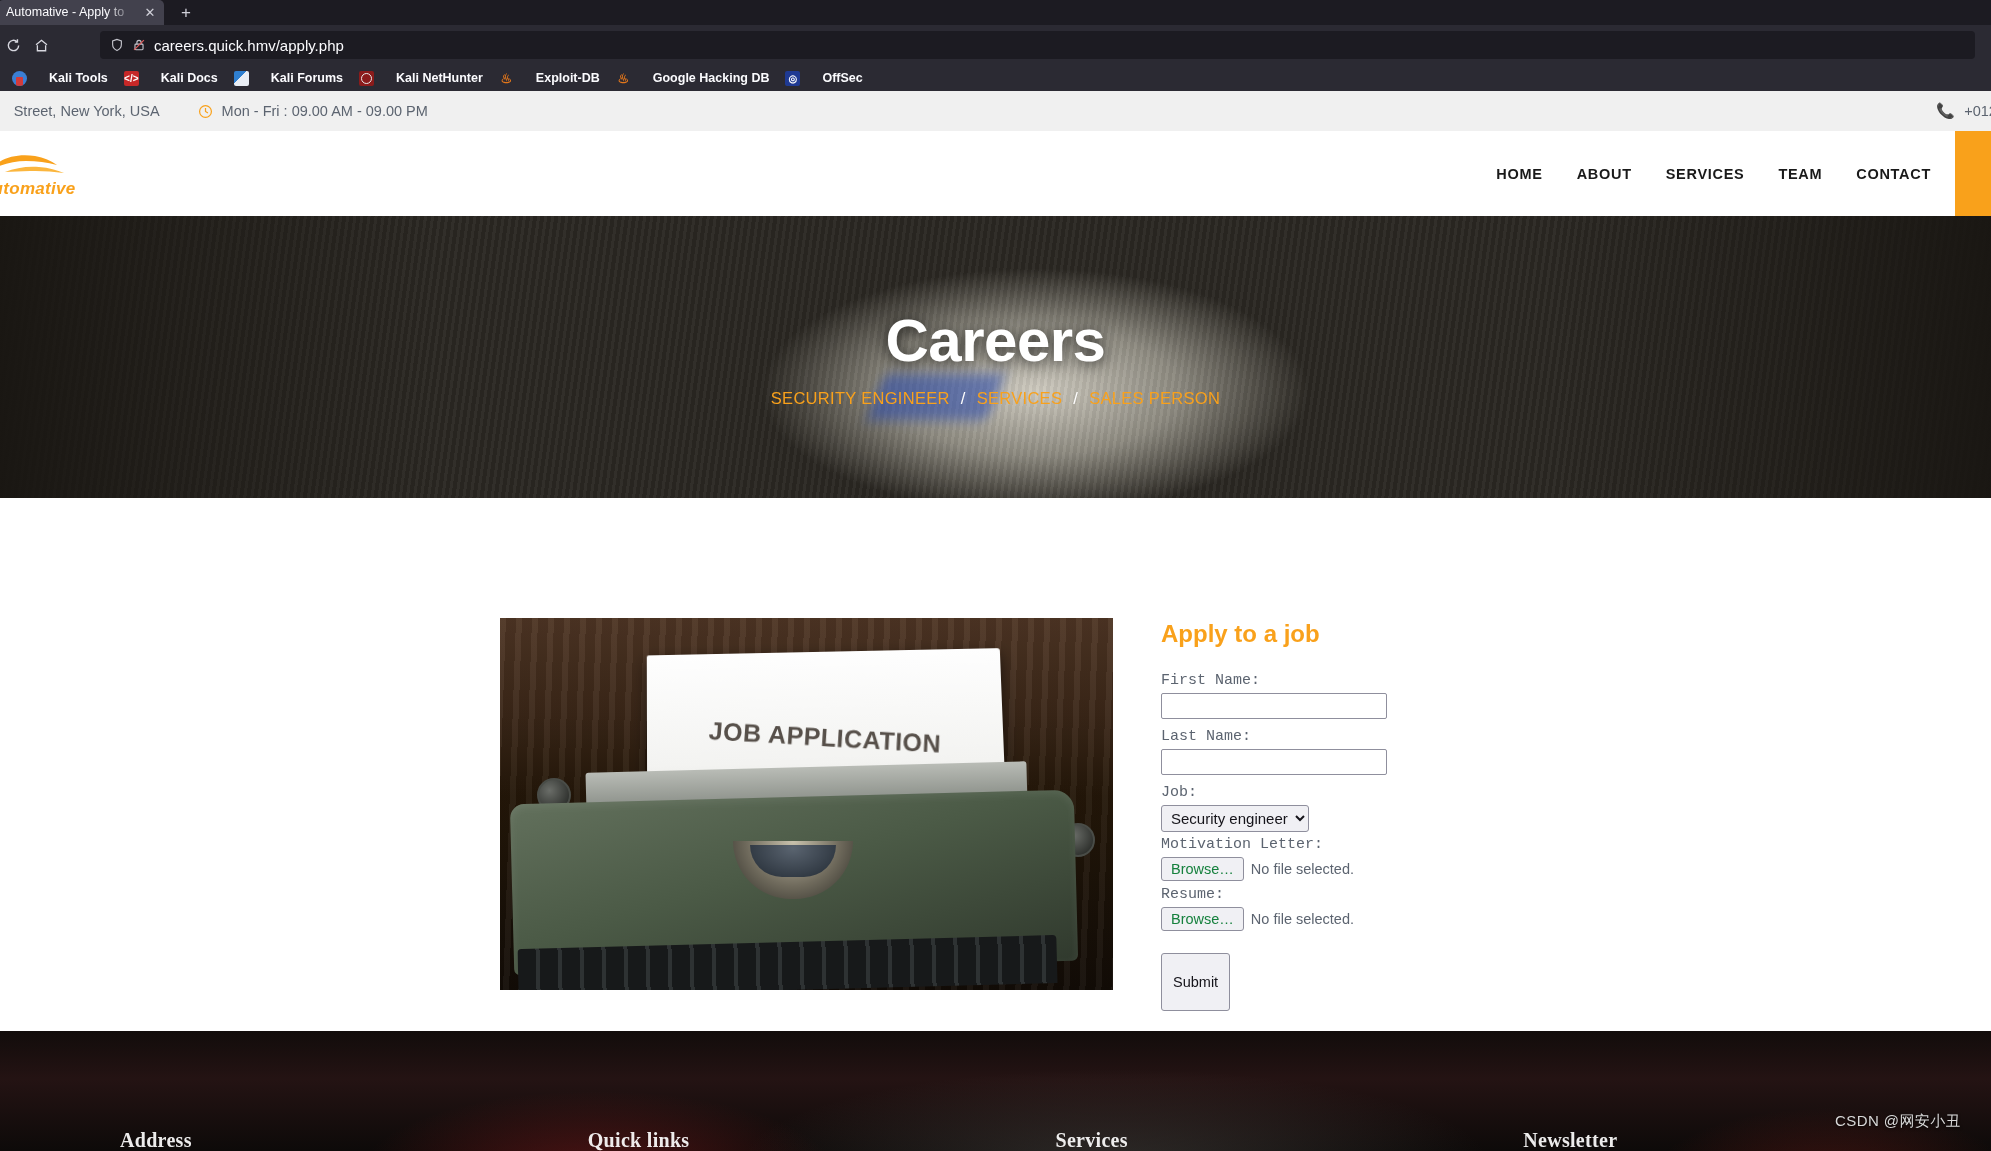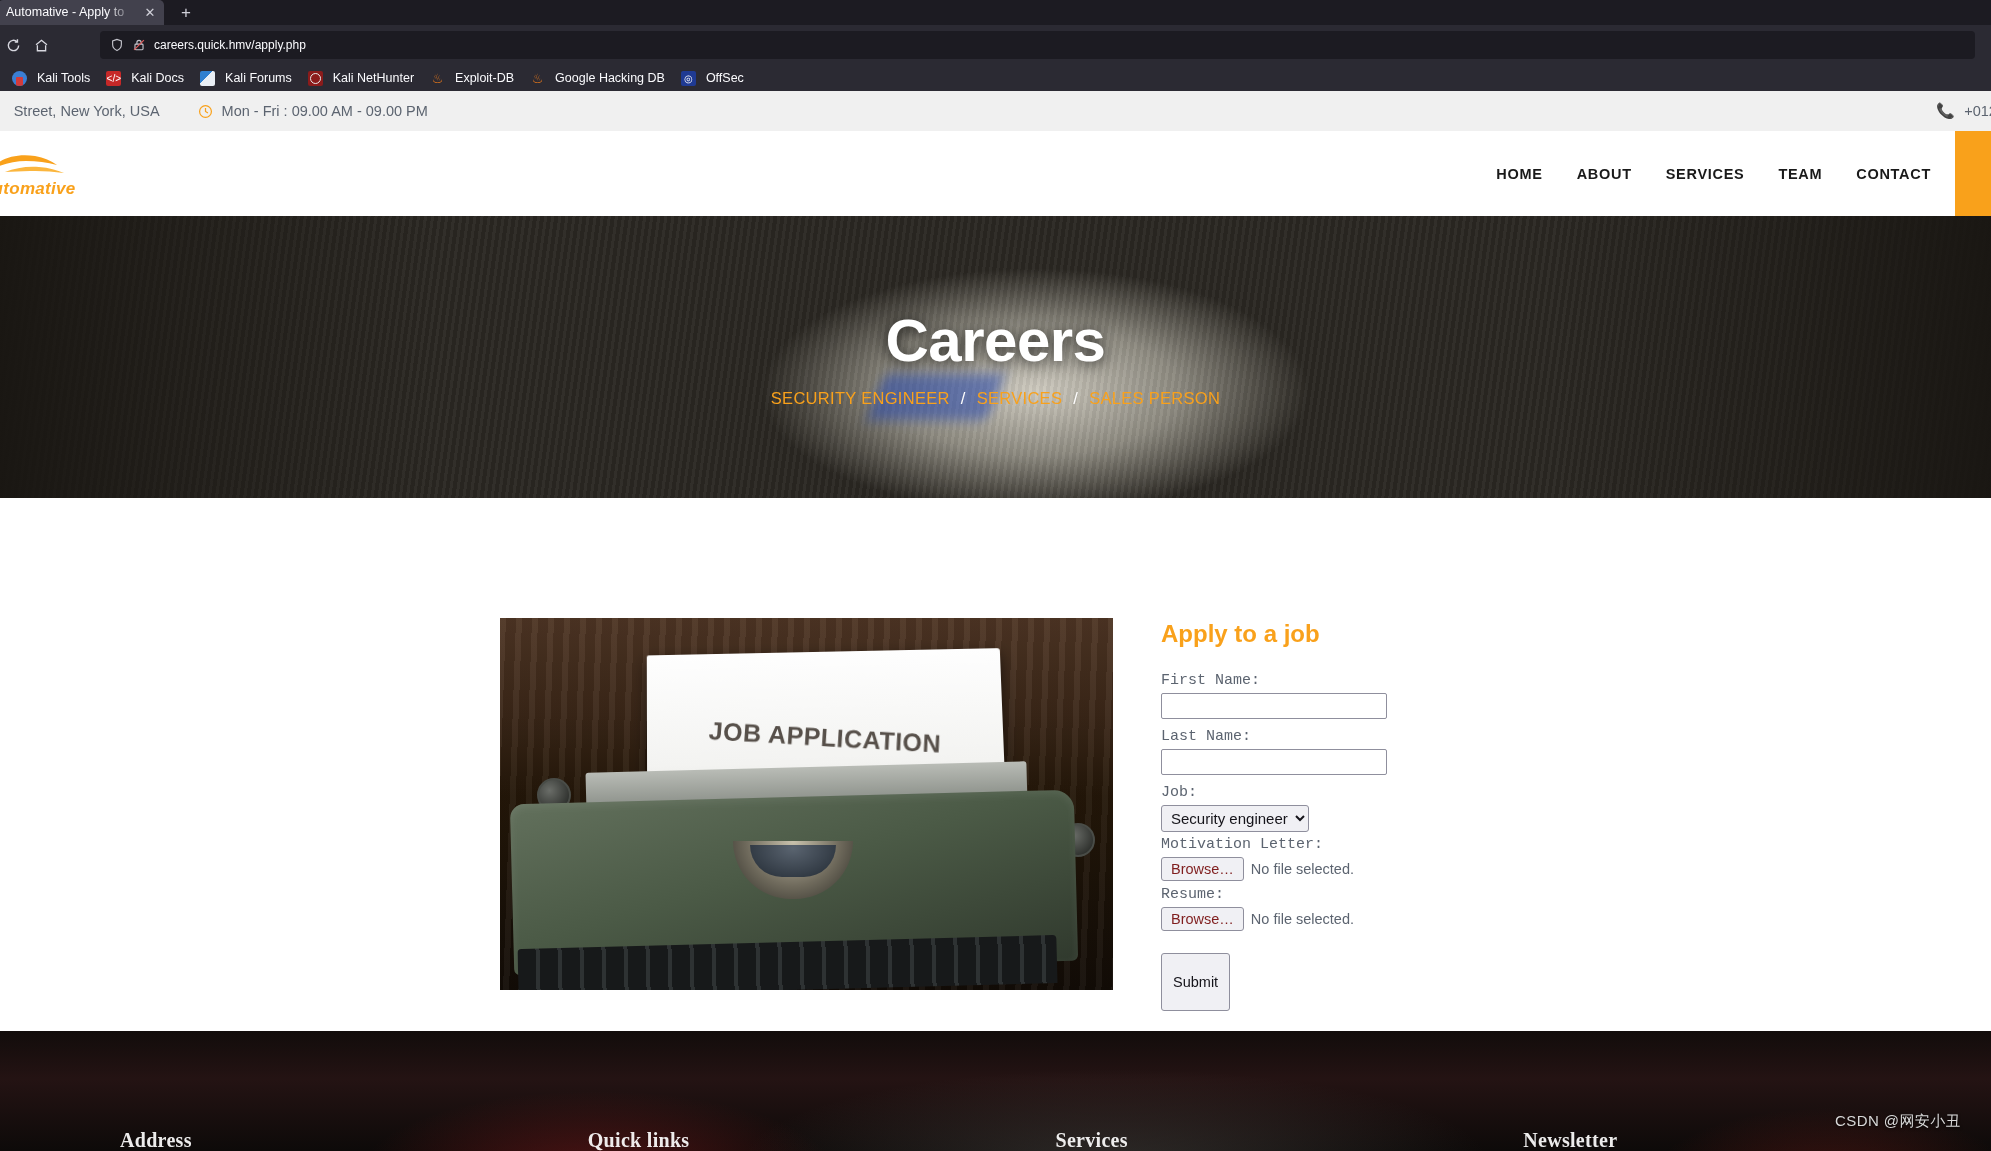--- a/index.html
+++ b/index.html
@@ -53,33 +53,33 @@
     width: 26px; height: 28px; color: #d8d8e0;
     display: flex; align-items: center; justify-content: center;
     cursor: pointer; flex: 0 0 auto;
   }
   .urlbar {
     flex: 1; height: 28px; background: #1c1b22;
     border-radius: 4px; margin-left: 44px; margin-right: 6px;
     display: flex; align-items: center; gap: 8px; padding: 0 10px;
   }
   .url-text {
-    color: #fbfbfe; font-size: 12px;
+    color: #fbfbfe; font-size: 15px;
     font-family: "Liberation Sans", sans-serif;
   }
 
   .bookmarks {
     height: 26px; background: #2b2a33;
     display: flex; align-items: center; gap: 4px;
     padding: 0 6px; overflow: hidden;
   }
   .bm {
-    display: flex; align-items: center; gap: 10px;
+    display: flex; align-items: center; gap: 22px;
     padding: 2px 6px; border-radius: 3px; cursor: pointer;
-    color: #fbfbfe; font-size: 12.5px; white-space: nowrap;
+    color: #fbfbfe; font-size: 12.5px; white-space: nowrap; font-weight: bold;
   }
   .bm-ico {
     width: 15px; height: 15px; flex: 0 0 15px;
     display: flex; align-items: center; justify-content: center;
     border-radius: 2px; font-size: 10px; color: #fff;
     overflow: hidden;
   }
   .ico-kalitools { background: #3b7fd4; border-radius: 50%; position: relative; }
   .ico-kalitools::after {
     content: ""; position: absolute; width: 7px; height: 9px;
@@ -259,21 +259,21 @@
   }
   .fselect {
     height: 27px; border: 1px solid #8f8f9d; border-radius: 3px;
     background: #f0f0f4; color: #15141a; font-size: 15px;
     padding: 0 4px 0 5px; margin-bottom: 4px; cursor: pointer;
     font-family: "Liberation Sans", sans-serif;
   }
   .file-row { display: flex; align-items: center; gap: 7px; margin-bottom: 5px; }
   .browse-btn {
     background: #f0f0f4; border: 1px solid #8f8f9d; border-radius: 3px;
-    padding: 3px 9px; font-size: 14.5px; color: #7f1d1d; cursor: pointer;
+    padding: 3px 9px; font-size: 14.5px; color: #15803d; cursor: pointer;
     font-family: "Liberation Sans", sans-serif;
   }
   .file-status { color: #5c6470; font-size: 14.5px; }
   .submit-btn {
     margin-top: 17px; background: #f0f0f4;
     border: 1px solid #8f8f9d; border-radius: 3px;
     padding: 20px 11px; font-size: 14.5px; color: #15141a; cursor: pointer;
     font-family: "Liberation Sans", sans-serif;
   }
 

